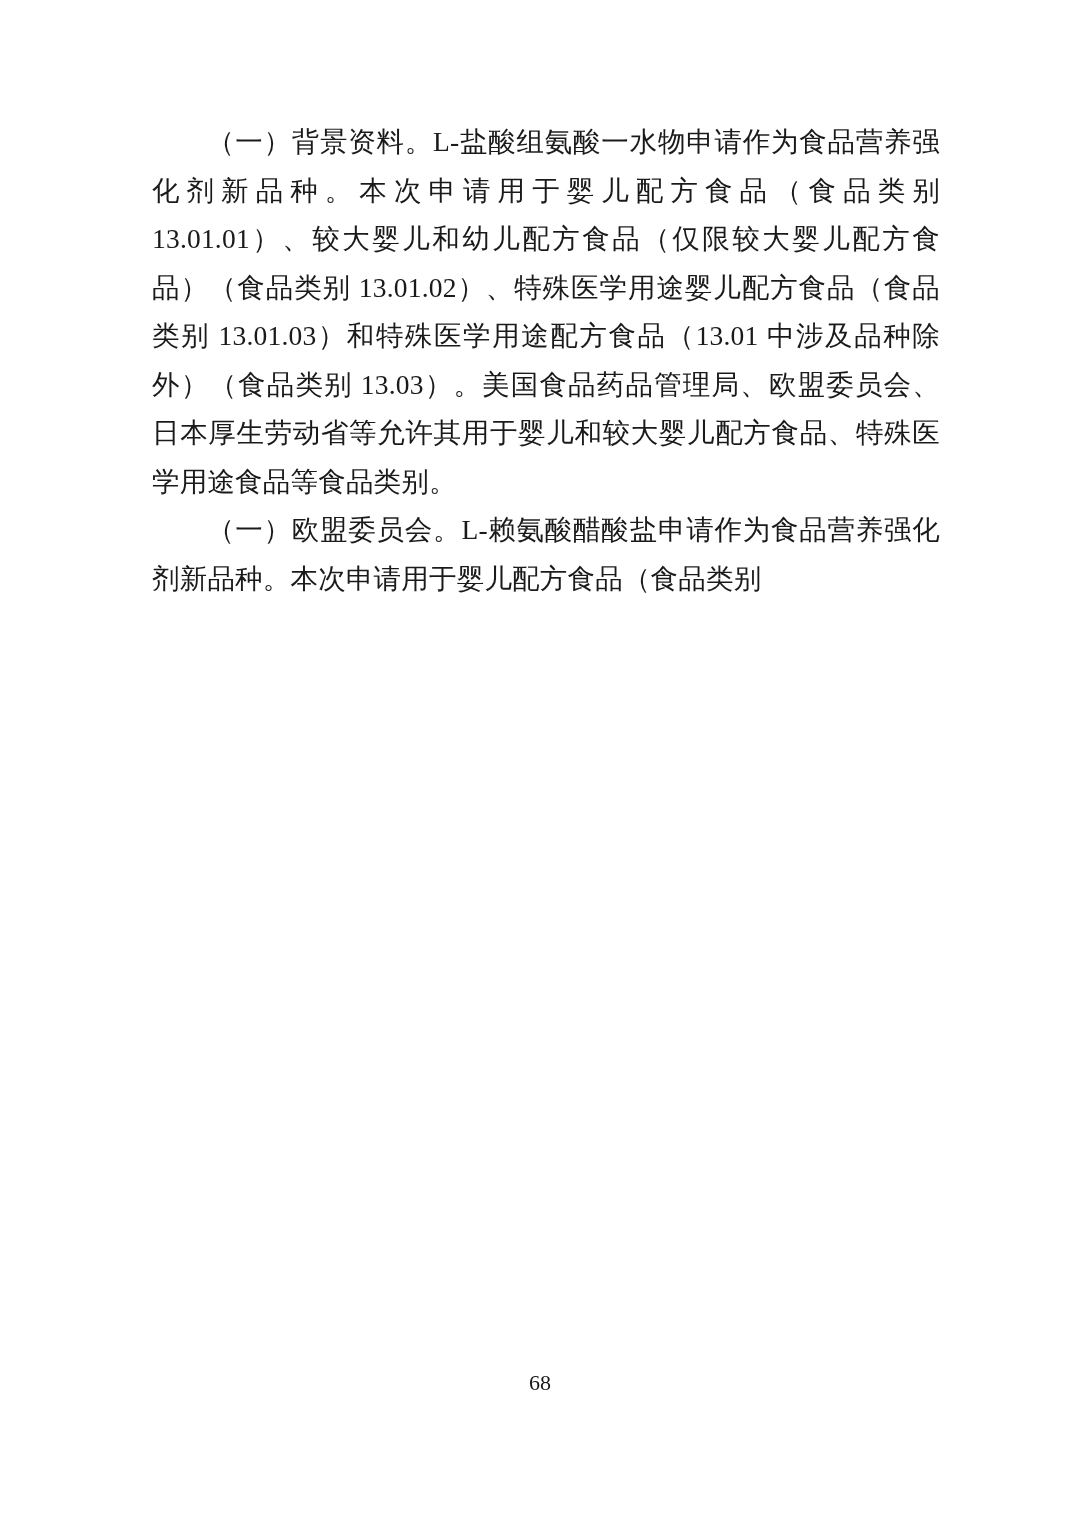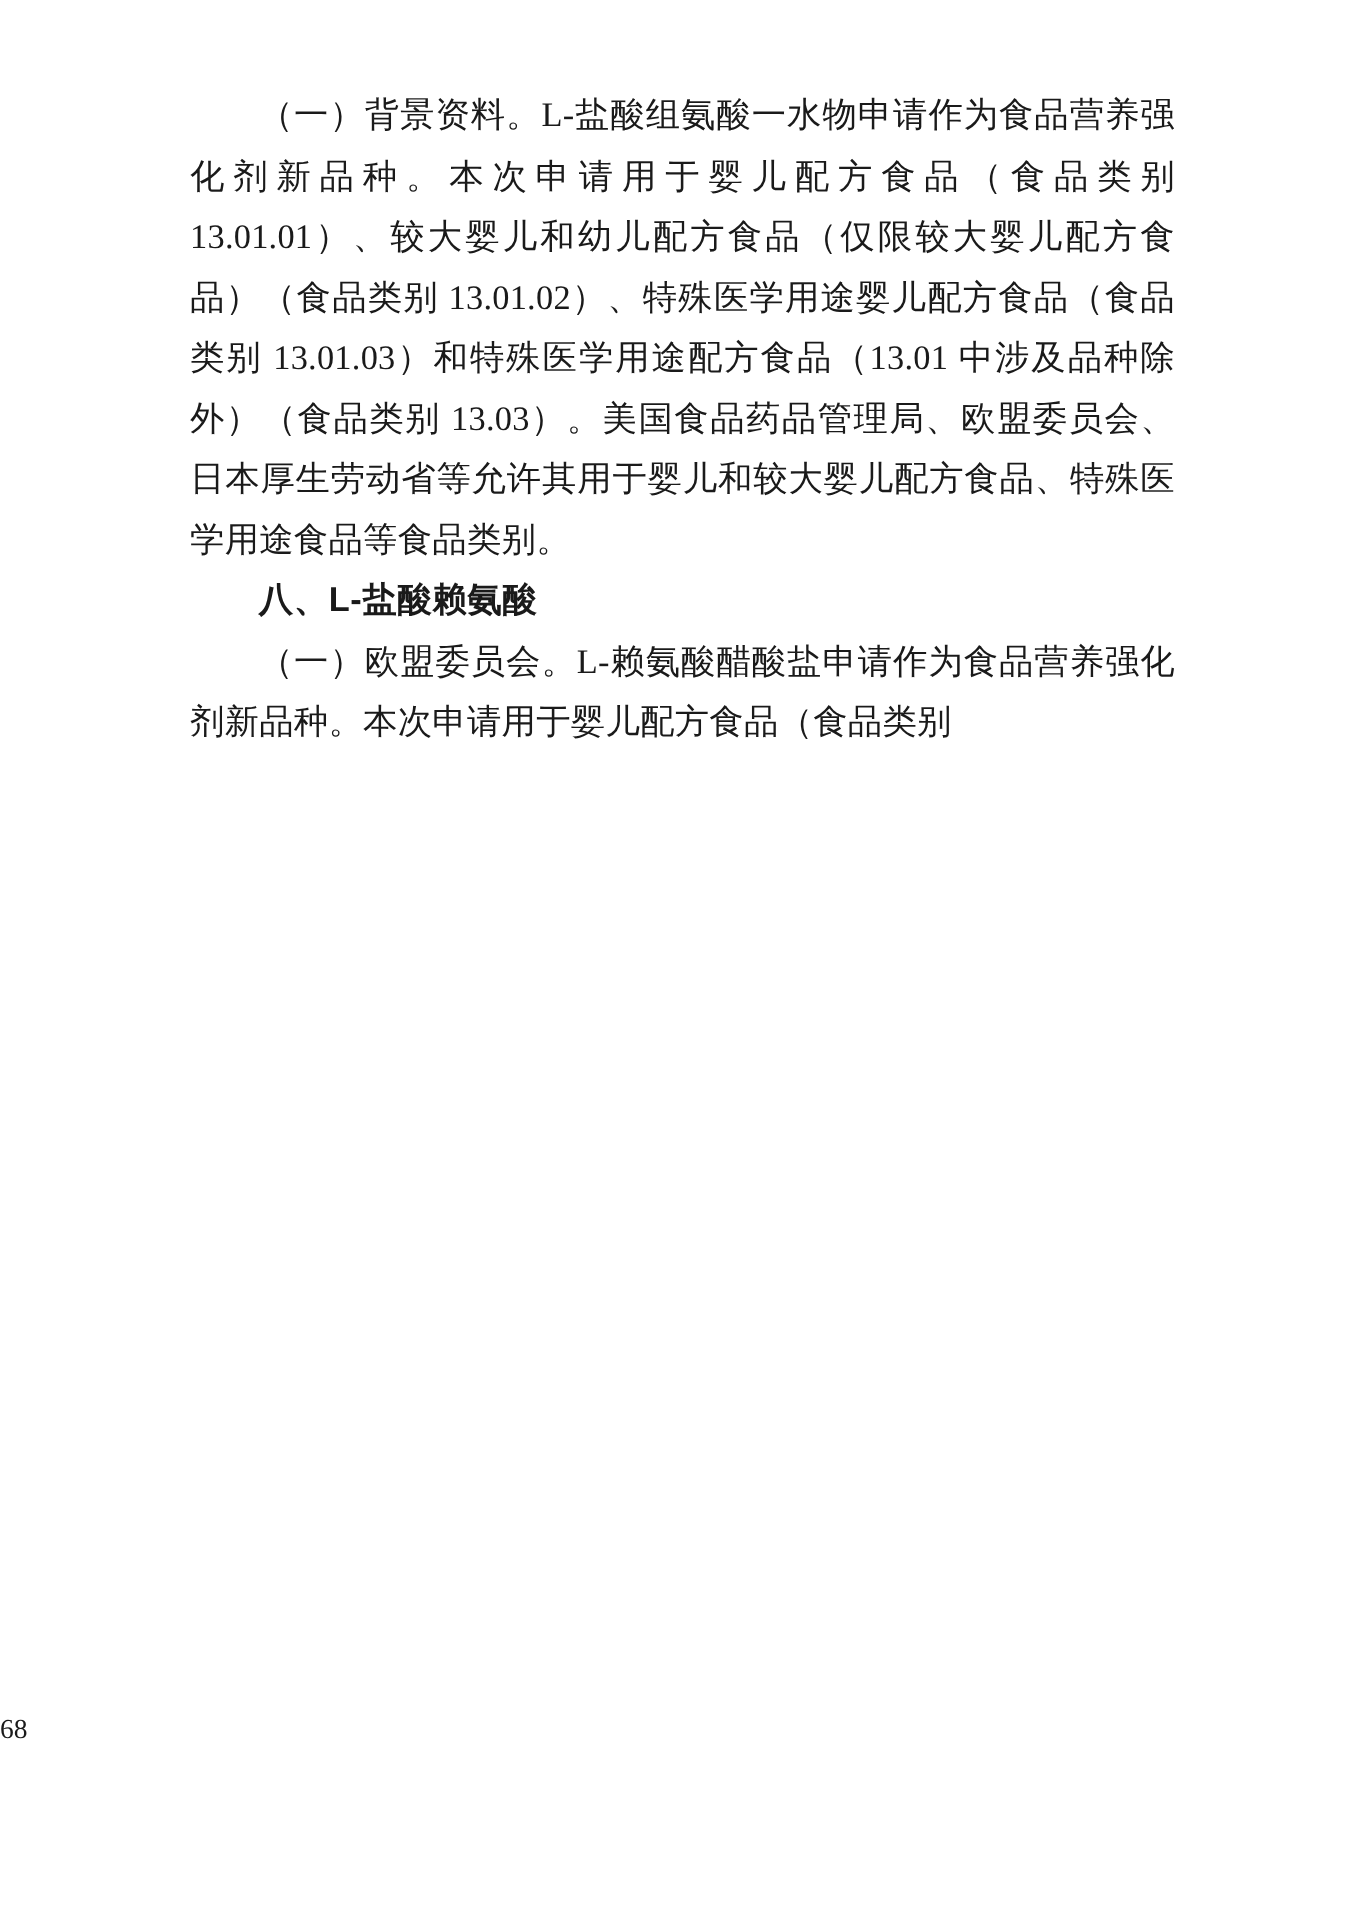--- a/index.html
+++ b/index.html
@@ -15,21 +15,21 @@
     position: relative;
     overflow: hidden;
   }
   .page {
     position: absolute;
     left: 0;
     top: 0;
     width: 1080px;
     height: 1527px;
     box-sizing: border-box;
-    padding: 68px 140px 0 152px;
+    padding: 118px 140px 0 152px;
   }
   .doc-body {
     font-size: 27.5px;
     line-height: 48.5px;
     text-align: justify;
     text-justify: inter-ideograph;
     letter-spacing: 0.2px;
   }
   p.para {
     margin: 0;
@@ -42,36 +42,35 @@
     font-weight: bold;
     text-indent: 2em;
     font-family: "Liberation Sans", "DejaVu Sans", sans-serif;
     letter-spacing: 0.5px;
   }
   .page-number {
     position: absolute;
     left: 0;
     top: 1370px;
     width: 1080px;
-    text-align: left;
+    text-align: center;
     font-size: 22px;
     font-family: "Liberation Serif", "DejaVu Serif", serif;
     color: #1a1a1a;
   }
 </style>
 </head>
 <body>
 
 <div class="page">
   <div class="doc-body">
 
     <p class="para">（一）背景资料。L-盐酸组氨酸一水物申请作为食品营养强化剂新品种。本次申请用于婴儿配方食品（食品类别 13.01.01）、较大婴儿和幼儿配方食品（仅限较大婴儿配方食品）（食品类别 13.01.02）、特殊医学用途婴儿配方食品（食品类别 13.01.03）和特殊医学用途配方食品（13.01 中涉及品种除外）（食品类别 13.03）。美国食品药品管理局、欧盟委员会、日本厚生劳动省等允许其用于婴儿和较大婴儿配方食品、特殊医学用途食品等食品类别。</p>
 
 
-    <h2 class="heading">八、L-盐酸赖氨酸</h2>
 
 
 
 
     <p class="para">（一）欧盟委员会。L-赖氨酸醋酸盐申请作为食品营养强化剂新品种。本次申请用于婴儿配方食品（食品类别</p>
 
   </div>
 </div>
 
 <div class="page-number">68</div>

